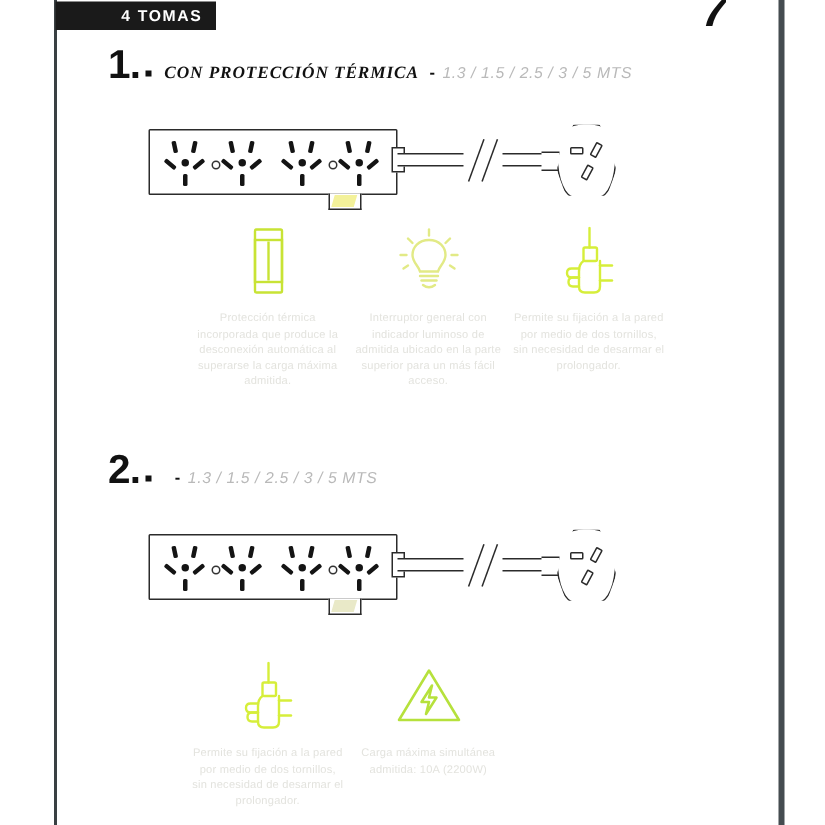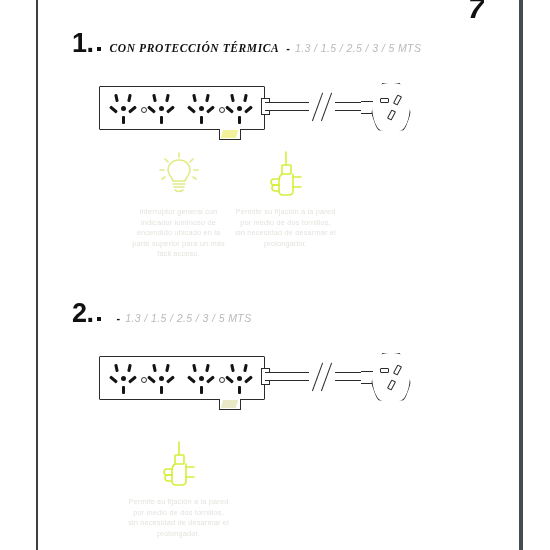--- a/index.html
+++ b/index.html
@@ -297,20 +297,23 @@
 </style>
 </head>
 <body>
 
 <div id="page">
 
   <div class="frame-left"></div>
   <div class="frame-right"></div>
   <div class="corner-mark">7</div>
 
+  <div class="header-tag">
+    <span>4 TOMAS</span>
+  </div>
 
   <div class="section-head" style="left:72px; top:28px;">
     <span class="sec-num">1.</span>
     <span class="sec-dot"></span>
     <span class="sec-title">CON PROTECCIÓN TÉRMICA</span>
     <span class="sec-sep">-</span>
     <span class="sec-lengths">1.3 / 1.5 / 2.5 / 3 / 5 MTS</span>
   </div>
 
   <div class="product" style="left:99px; top:72px; width:320px; height:72px;">
@@ -365,37 +368,47 @@
     <div class="plug">
       <div class="plug-neck"></div>
       <div class="plug-shape"></div>
       <div class="plug-slot" style="left:13px; top:16px; width:9px; height:5px;"></div>
       <div class="plug-slot" style="left:28px; top:13px; width:5px; height:10px; transform:rotate(28deg);"></div>
       <div class="plug-slot" style="left:22px; top:28px; width:5px; height:10px; transform:rotate(28deg);"></div>
     </div>
   </div>
 
   <div class="features" style="left:125px; top:150px; width:325px;">
+    <div class="feature">
+      <div class="f-icon">
+        <svg width="26" height="44" viewBox="0 0 26 44" fill="none" stroke="#c8e335" stroke-width="1.6">
+          <rect x="4" y="1" width="18" height="42" rx="1"></rect>
+          <rect x="4" y="8" width="18" height="28"></rect>
+          <line x1="13" y1="9" x2="13" y2="35"></line>
+        </svg>
+      </div>
+      <div class="f-text">Protección térmica incorporada que produce la desconexión automática al superarse la carga máxima admitida.</div>
+    </div>
     <div class="feature">
       <div class="f-icon">
         <svg width="42" height="44" viewBox="0 0 42 44" fill="none" stroke="#e2ea86" stroke-width="1.6" stroke-linecap="round">
           <path d="M21 8 C14 8 10 13 10 18 C10 23 14 25 15 29 L27 29 C28 25 32 23 32 18 C32 13 28 8 21 8 Z"></path>
           <line x1="15" y1="32" x2="27" y2="32"></line>
           <line x1="16" y1="35" x2="26" y2="35"></line>
           <path d="M17 38 q4 3 8 0"></path>
           <line x1="21" y1="1" x2="21" y2="5"></line>
           <line x1="7" y1="7" x2="10" y2="10"></line>
           <line x1="35" y1="7" x2="32" y2="10"></line>
           <line x1="2" y1="18" x2="6" y2="18"></line>
           <line x1="40" y1="18" x2="36" y2="18"></line>
           <line x1="4" y1="27" x2="7" y2="25"></line>
           <line x1="38" y1="27" x2="35" y2="25"></line>
         </svg>
       </div>
-      <div class="f-text">Interruptor general con indicador luminoso de encendido ubicado en la parte superior para un más fácil acceso.</div>
+      <div class="f-text">Interruptor general con indicador luminoso de admitida ubicado en la parte superior para un más fácil acceso.</div>
     </div>
     <div class="feature">
       <div class="f-icon">
         <svg width="34" height="46" viewBox="0 0 34 46" fill="none" stroke="#d6ee3a" stroke-width="1.6" stroke-linecap="round">
           <line x1="17" y1="1" x2="17" y2="14"></line>
           <rect x="13" y="14" width="9" height="9" rx="1"></rect>
           <path d="M13 23 q-3 2 -3 7 l0 10 q0 4 4 4 l6 0 q4 0 4 -4 l0 -17"></path>
           <path d="M10 28 l-5 0 q-3 0 -3 3 q0 3 3 3 l5 0"></path>
           <path d="M10 34 l-4 0 q-3 0 -3 3 q0 3 3 3 l4 0"></path>
           <path d="M24 26 l8 0"></path>
@@ -475,15 +488,24 @@
           <rect x="13" y="14" width="9" height="9" rx="1"></rect>
           <path d="M13 23 q-3 2 -3 7 l0 10 q0 4 4 4 l6 0 q4 0 4 -4 l0 -17"></path>
           <path d="M10 28 l-5 0 q-3 0 -3 3 q0 3 3 3 l5 0"></path>
           <path d="M10 34 l-4 0 q-3 0 -3 3 q0 3 3 3 l4 0"></path>
           <path d="M24 26 l8 0"></path>
           <path d="M24 36 l8 0"></path>
         </svg>
       </div>
       <div class="f-text">Permite su fijación a la pared por medio de dos tornillos, sin necesidad de desarmar el prolongador.</div>
     </div>
+    <div class="feature">
+      <div class="f-icon">
+        <svg width="44" height="40" viewBox="0 0 44 40" fill="none" stroke="#b6e13c" stroke-width="1.7" stroke-linejoin="round">
+          <path d="M22 3 L42 36 L2 36 Z"></path>
+          <path d="M24 13 L17 24 L22 24 L20 32 L27 21 L22 21 Z" stroke-linecap="round"></path>
+        </svg>
+      </div>
+      <div class="f-text">Carga máxima simultánea admitida: 10A (2200W)</div>
+    </div>
   </div>
 
 </div>
 
 </body></html>

